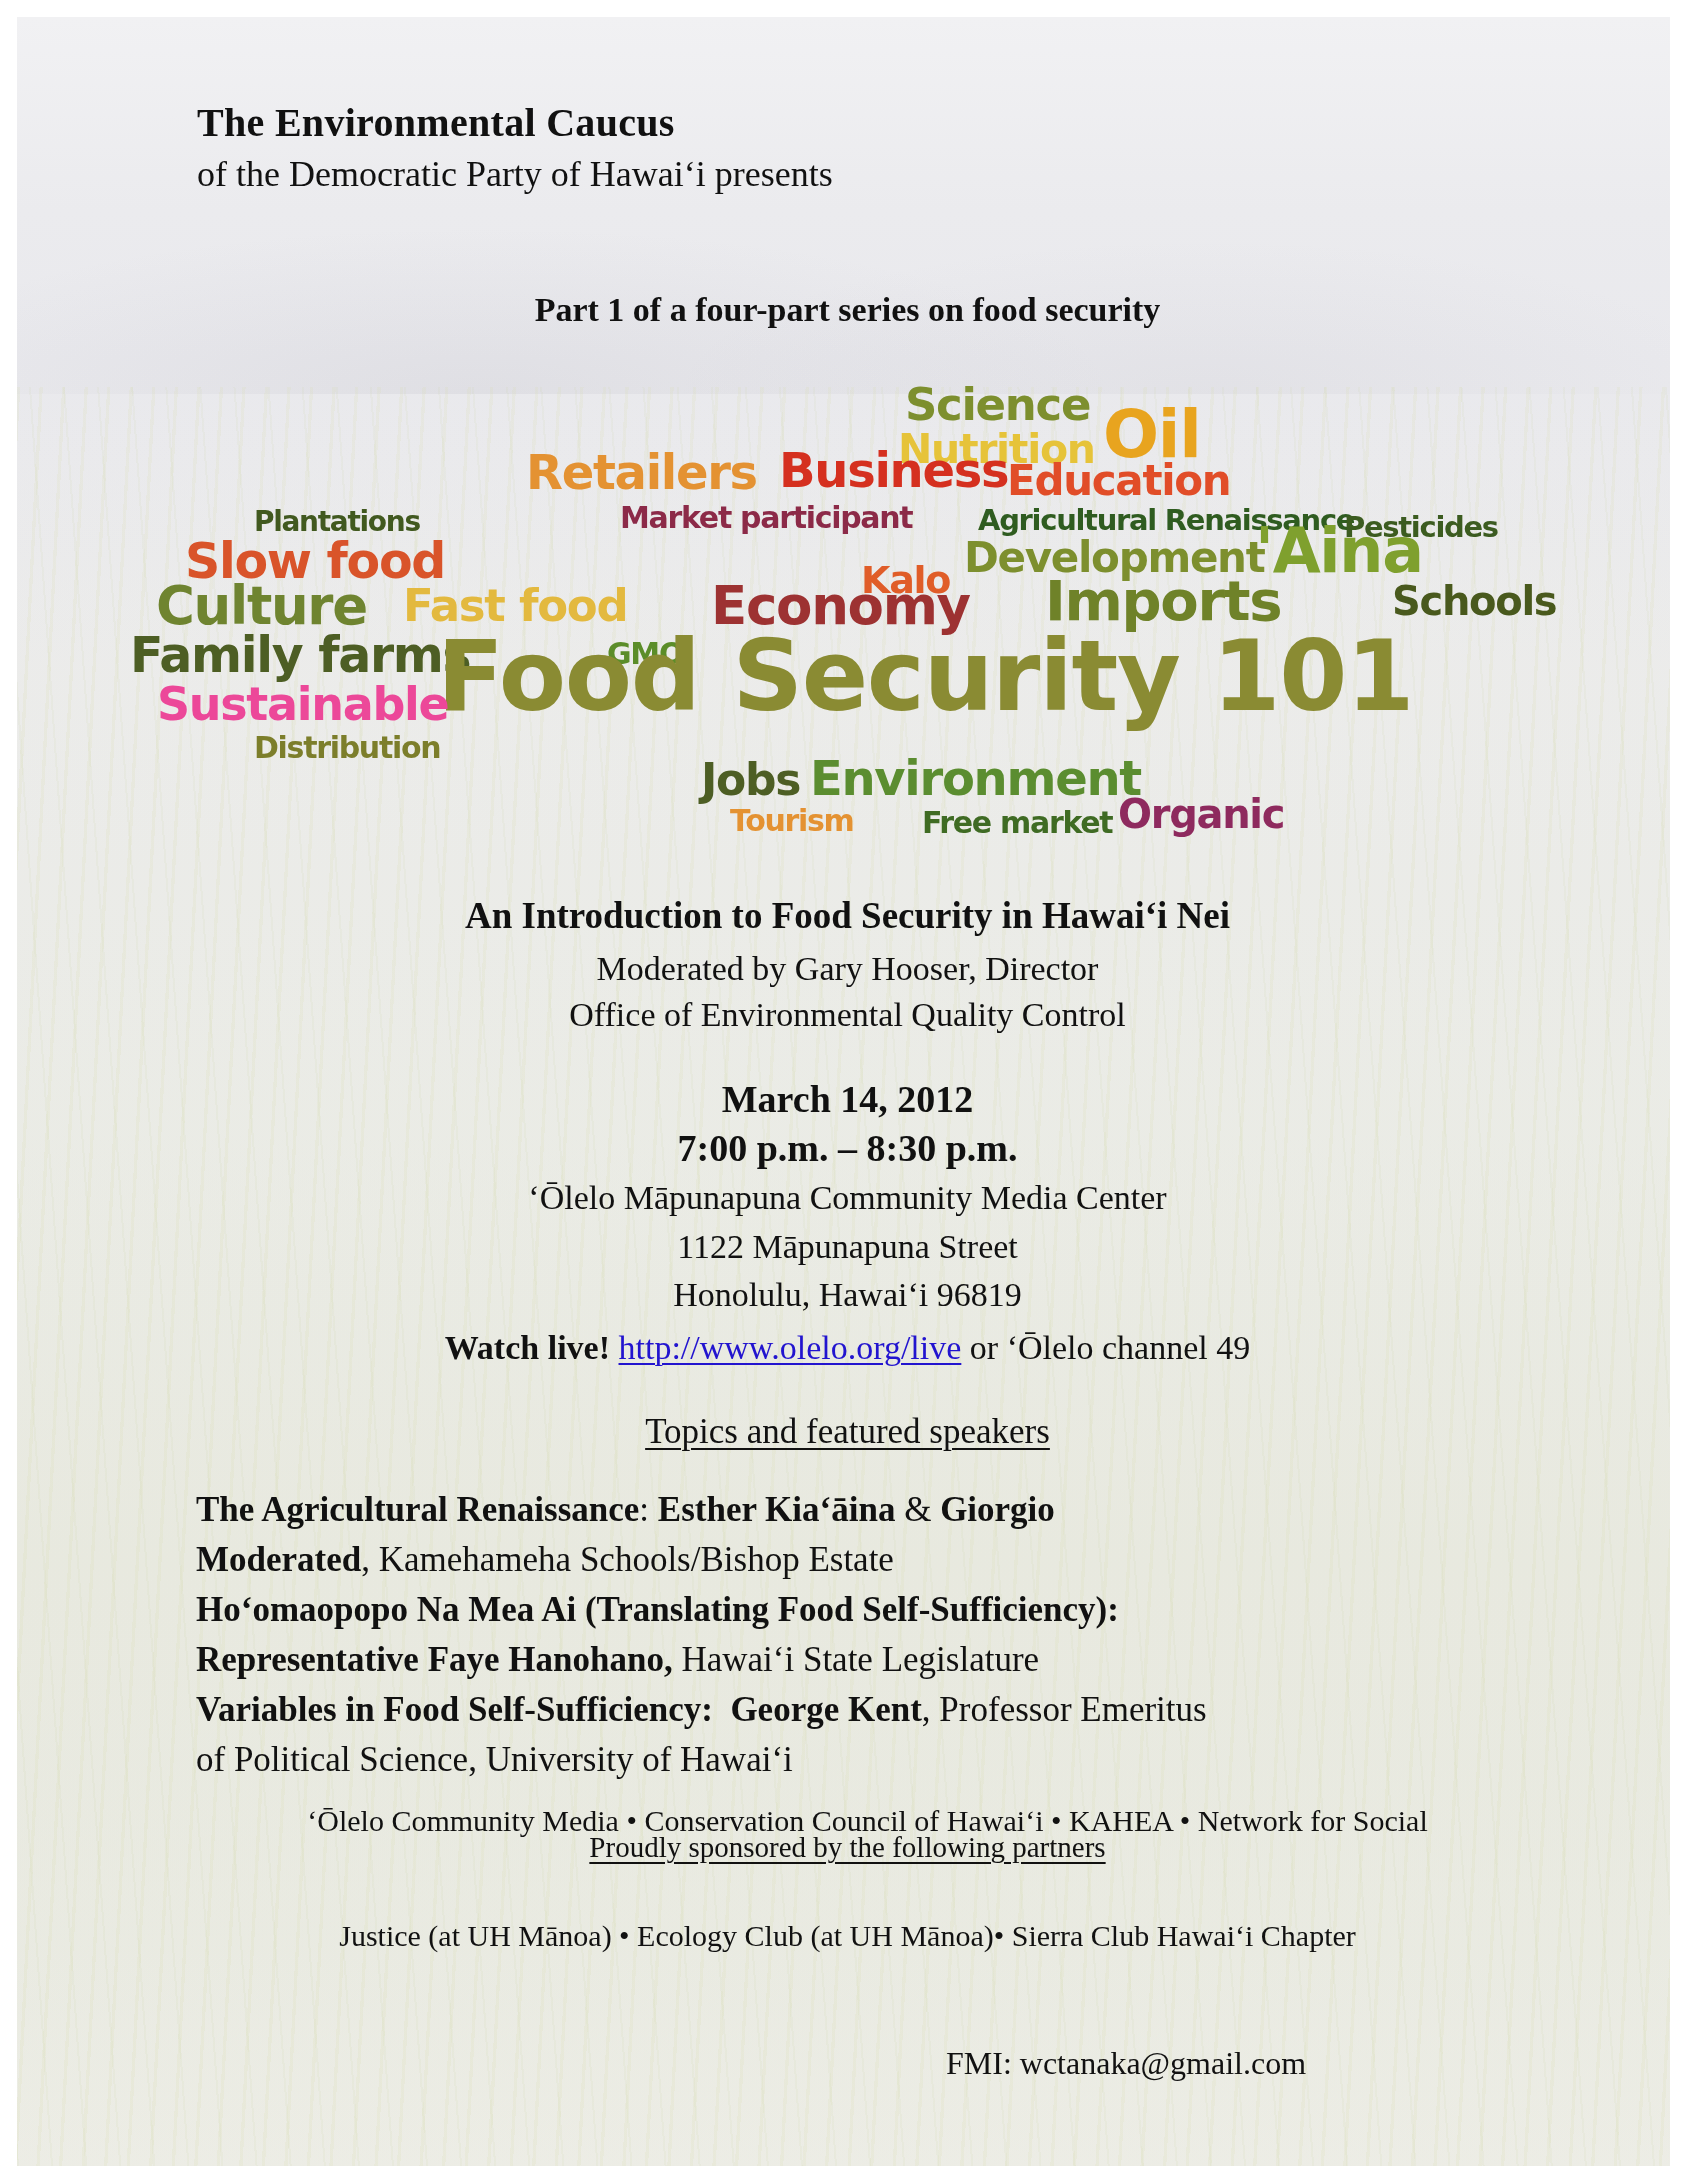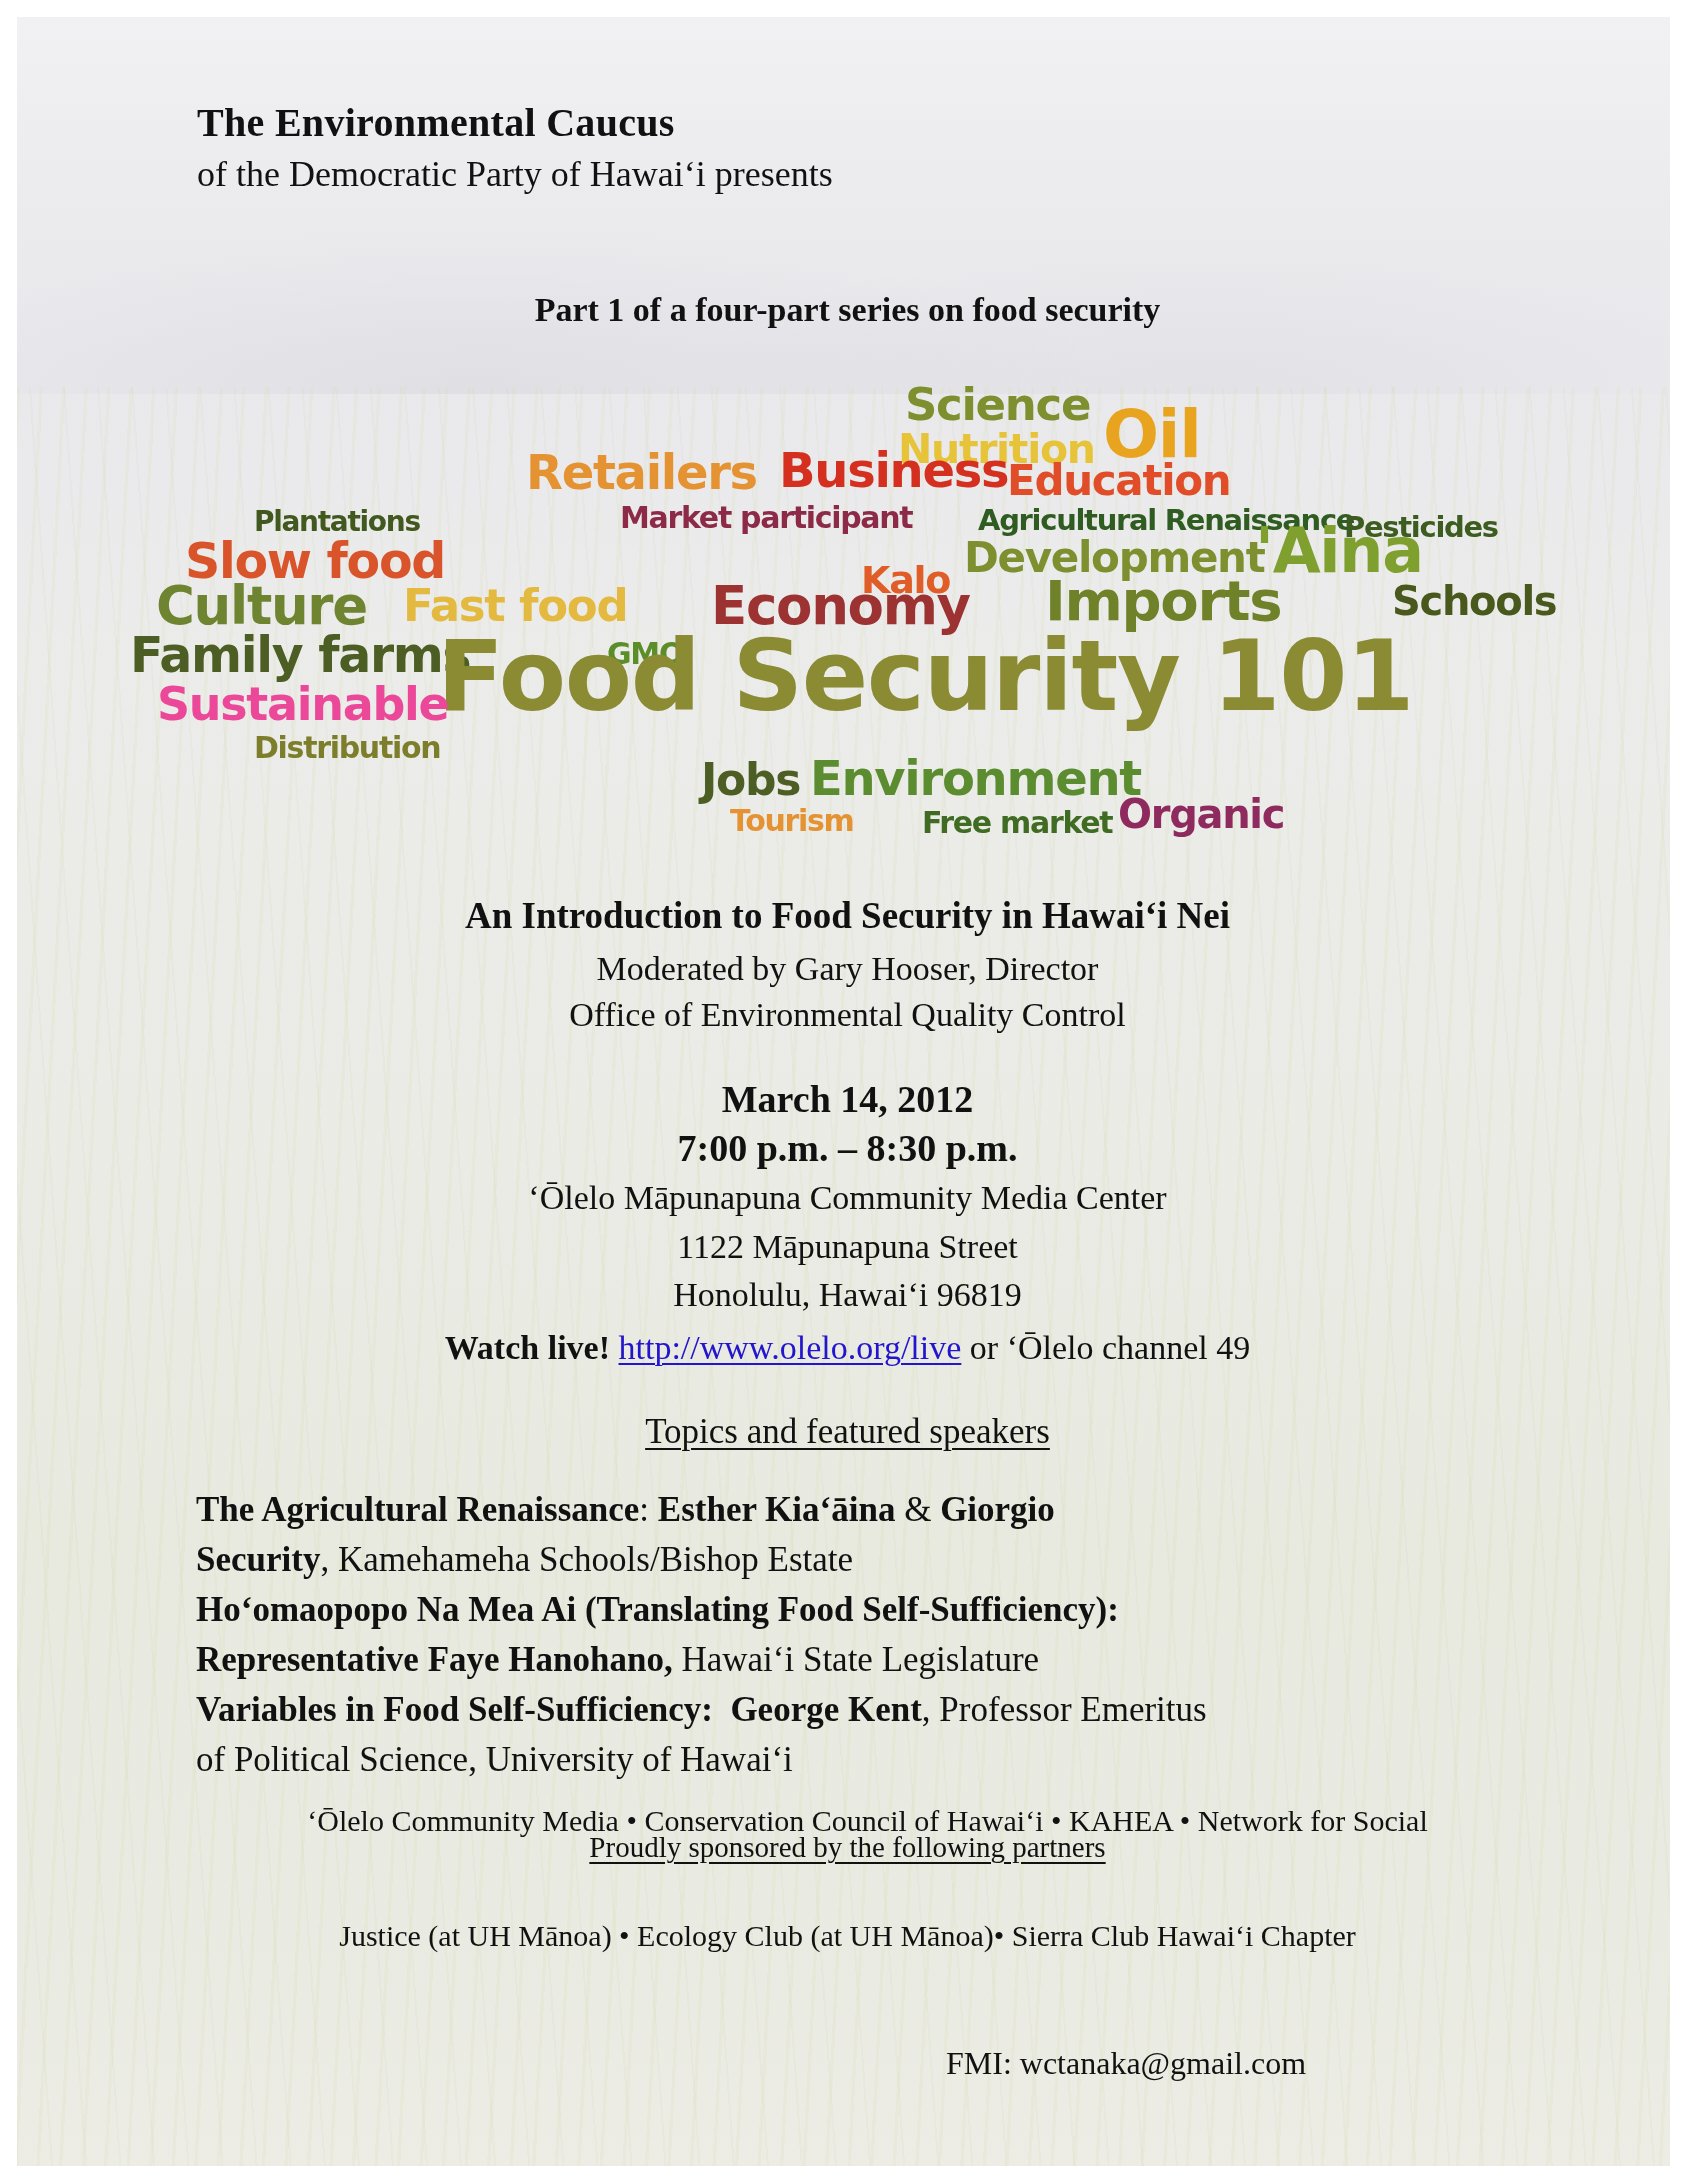--- a/index.html
+++ b/index.html
@@ -112,21 +112,21 @@
 <div class="blk center date-line" style="top:1126px;">7:00 p.m. – 8:30 p.m.</div>
 <div class="blk center body-line" style="top:1179px;">ʻŌlelo Māpunapuna Community Media Center</div>
 <div class="blk center body-line" style="top:1228px;">1122 Māpunapuna Street</div>
 <div class="blk center body-line" style="top:1276px;">Honolulu, Hawaiʻi 96819</div>
 <div class="blk center body-line" style="top:1329px;"><span class="b">Watch live! </span><a class="link" href="#">http://www.olelo.org/live</a><span> or ʻŌlelo channel 49</span></div>
 
 <div class="blk center topics u" style="top:1412px;">Topics and featured speakers</div>
 
 <div class="blk" style="left:196px; top:1485px; width:1316px;">
   <div class="speakers-line"><span class="b">The Agricultural Renaissance</span><span>: </span><span class="b">Esther Kiaʻāina</span><span> &amp; </span><span class="b">Giorgio</span></div>
-  <div class="speakers-line"><span class="b">Security</span><span>, Kamehameha Schools/Bishop Estate</span></div>
+  <div class="speakers-line"><span class="b">Moderated</span><span>, Kamehameha Schools/Bishop Estate</span></div>
   <div class="speakers-line"><span class="b">Hoʻomaopopo Na Mea Ai (Translating Food Self-Sufficiency):</span></div>
   <div class="speakers-line"><span class="b">Representative Faye Hanohano,</span><span> Hawaiʻi State Legislature</span></div>
   <div class="speakers-line"><span class="b">Variables in Food Self-Sufficiency:&nbsp; George Kent</span><span>, Professor Emeritus</span></div>
   <div class="speakers-line"><span>of Political Science, University of Hawaiʻi</span></div>
 </div>
 
 <div class="blk center sponsor-h u" style="top:1831px;">Proudly sponsored by the following partners</div>
 <div class="blk center sponsor-line" style="top:1804px;padding-left:40px;">ʻŌlelo Community Media • Conservation Council of Hawaiʻi • KAHEA • Network for Social</div>
 <div class="blk center sponsor-line" style="top:1919px;">Justice (at UH Mānoa) • Ecology Club (at UH Mānoa)• Sierra Club Hawaiʻi Chapter</div>
 

